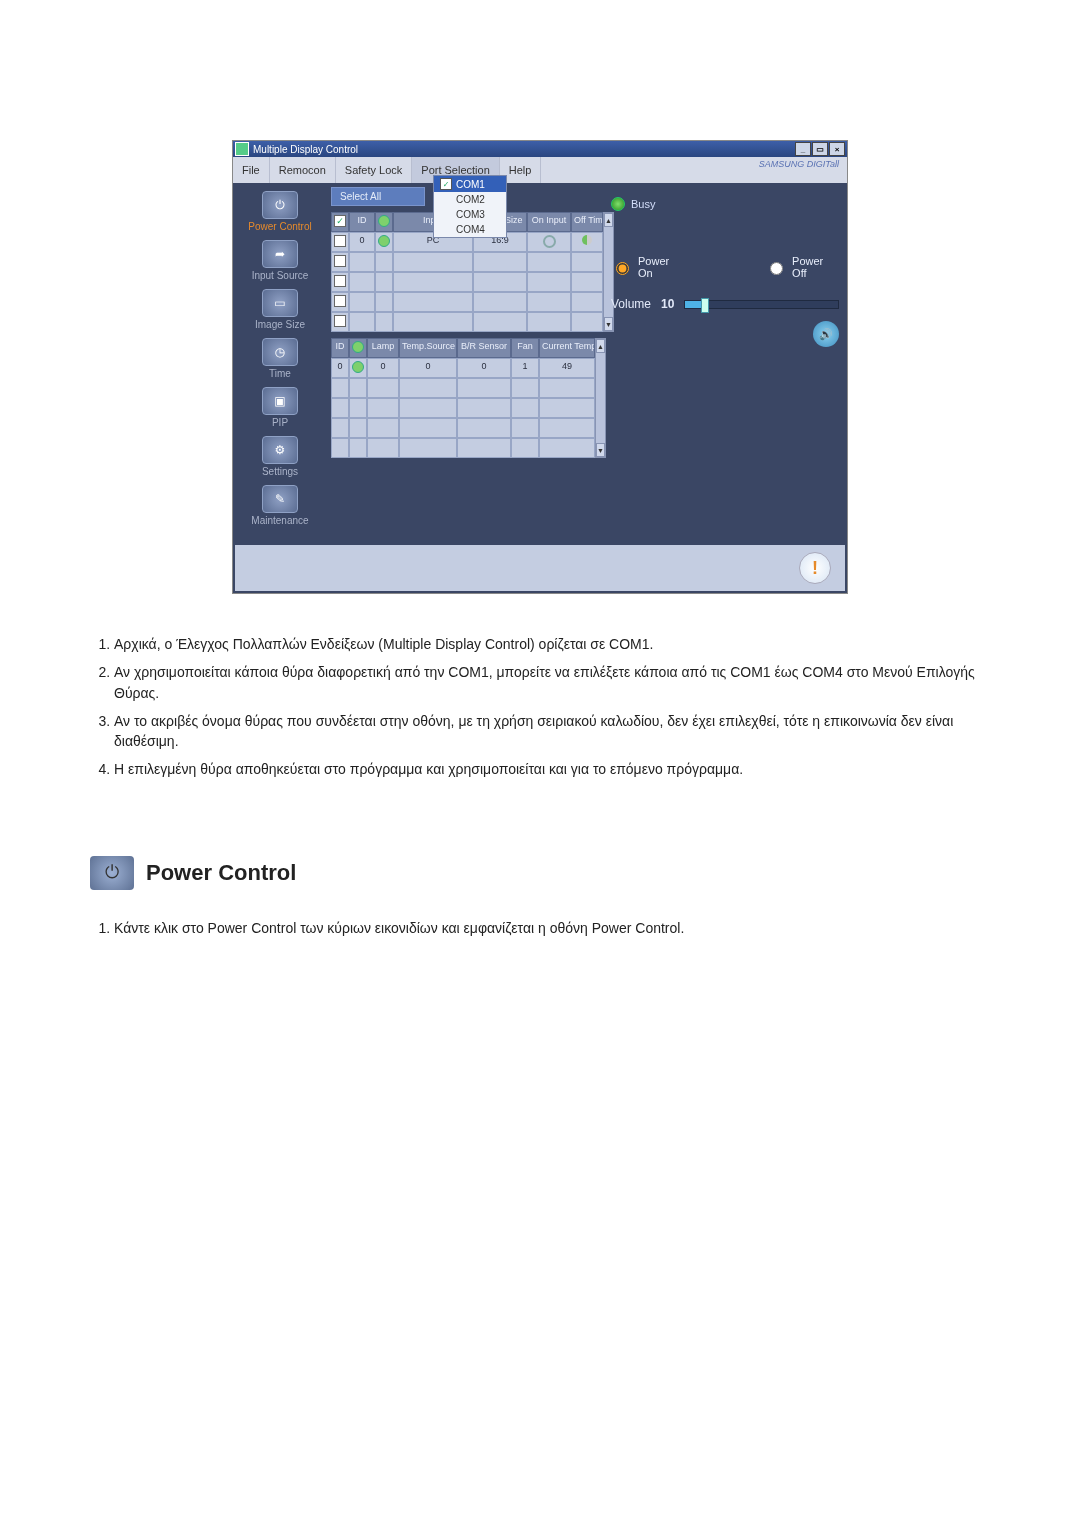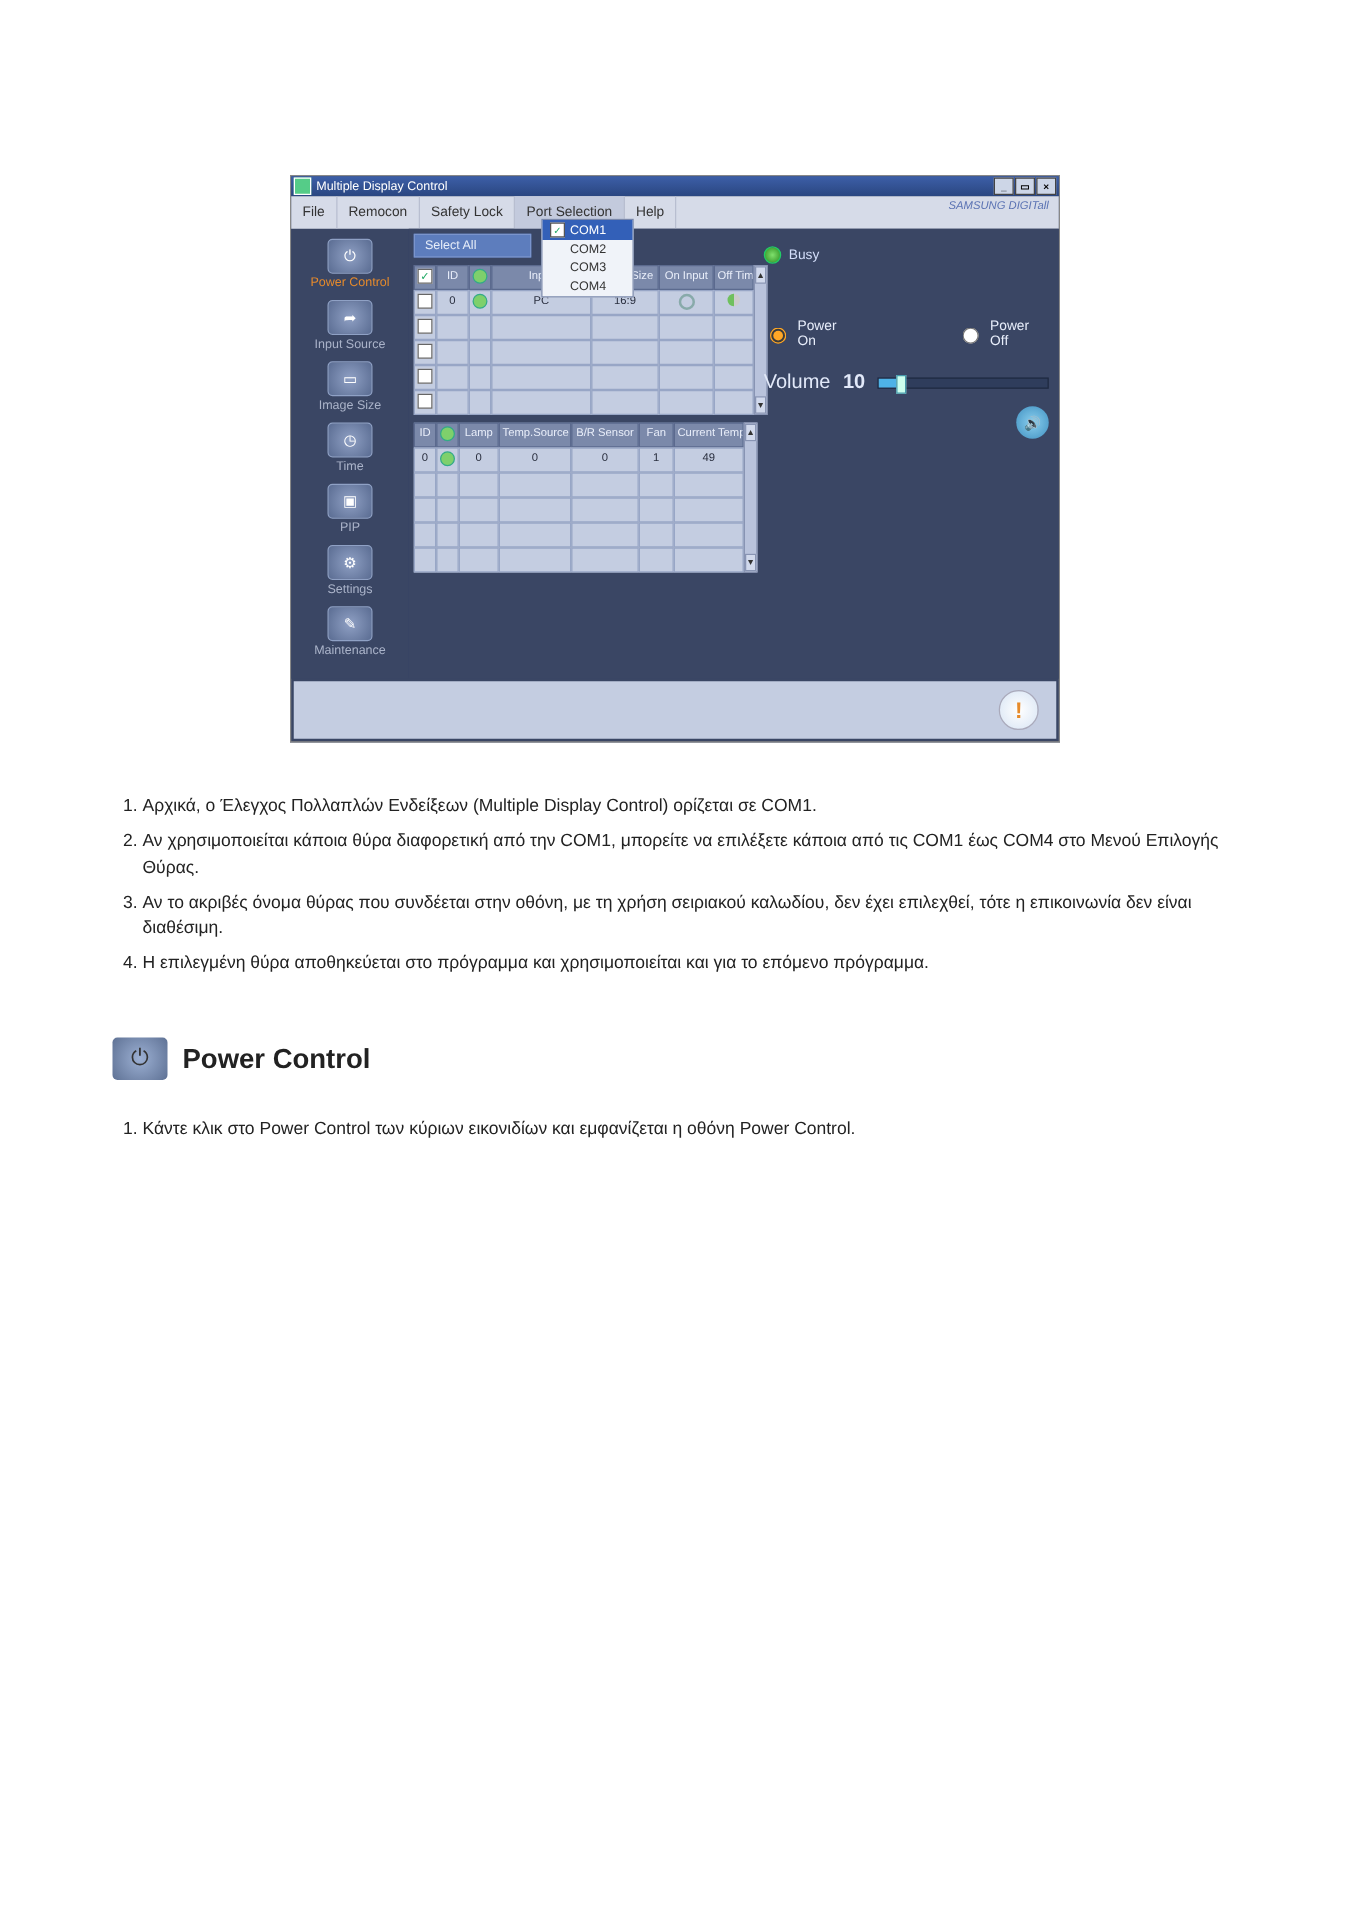--- a/index.html
+++ b/index.html
@@ -121,40 +121,40 @@
   .scrollbar{width:12px;background:#b9c3dc;border:1px solid #8894b3;display:flex;flex-direction:column}
   .sbbtn{height:12px;background:#d1d9ec;border:1px solid #8894b3;display:flex;align-items:center;justify-content:center;font-size:7px;color:#333}
   .gridwrap{display:flex}
   .statuschk{width:10px;height:10px;border:1px solid #666;background:#fff;display:inline-block}
   .statusdot{width:10px;height:10px;border-radius:50%;background:#7ed06c;display:inline-block;border:1px solid #3a8}
   .statusring{width:9px;height:9px;border:2px solid #8aa;border-radius:50%;display:inline-block}
   .statushalf{width:10px;height:10px;border-radius:50%;display:inline-block;background:linear-gradient(90deg,#6fc05e 50%,#ccc 50%);}
   .radio{display:flex;align-items:center;gap:6px;color:#e8eefb;font-size:11px}
   .radio input{accent-color:#ffa726;}
   .radiopair{display:flex;gap:80px;margin:8px 0 18px}
-  .volrow{display:flex;align-items:center;gap:10px;color:#e2e9f9;font-size:16px}
+  .volrow{display:flex;align-items:center;gap:10px;color:#e2e9f9;font-size:12px}
   .slider{flex:1;height:7px;background:#2f3d5c;border:1px solid #1f2a40;position:relative}
   .sliderfill{position:absolute;left:0;top:0;bottom:0;width:10%;background:#4eb2e6}
   .sliderthumb{position:absolute;left:10%;top:-3px;width:6px;height:13px;background:#cfe;border:1px solid #49a;}
   .speaker{
     width:26px;height:26px;border-radius:50%;
     background:radial-gradient(circle,#8bd0ef,#3f8fc0);
     display:flex;align-items:center;justify-content:center;color:#fff;
     margin-left:auto;margin-top:10px;
   }
   .footer{
     height:46px;background:#c4cde1;margin:2px;display:flex;align-items:center;justify-content:flex-end;padding:0 14px;
   }
   .warnicon{
     width:30px;height:30px;border-radius:50%;
     background:radial-gradient(circle,#fff,#d7e4f4);
     border:1px solid #aab;display:flex;align-items:center;justify-content:center;
     color:#e68a2a;font-weight:bold;font-size:18px;
   }
-  ol.notes{margin:28px 0 50px;padding-left:24px}
+  ol.notes{margin:28px 0 76px;padding-left:24px}
   ol.notes li{margin:8px 0;line-height:1.45}
   .section{
     display:flex;align-items:center;gap:12px;margin:10px 0 30px;
   }
   .secicon{
     width:44px;height:34px;border-radius:4px;
     background:radial-gradient(circle,#9cb0d3,#5e7194);
     display:flex;align-items:center;justify-content:center;color:#333;font-size:18px;
   }
   .sectitle{font-size:22px;font-weight:bold;color:#222}

